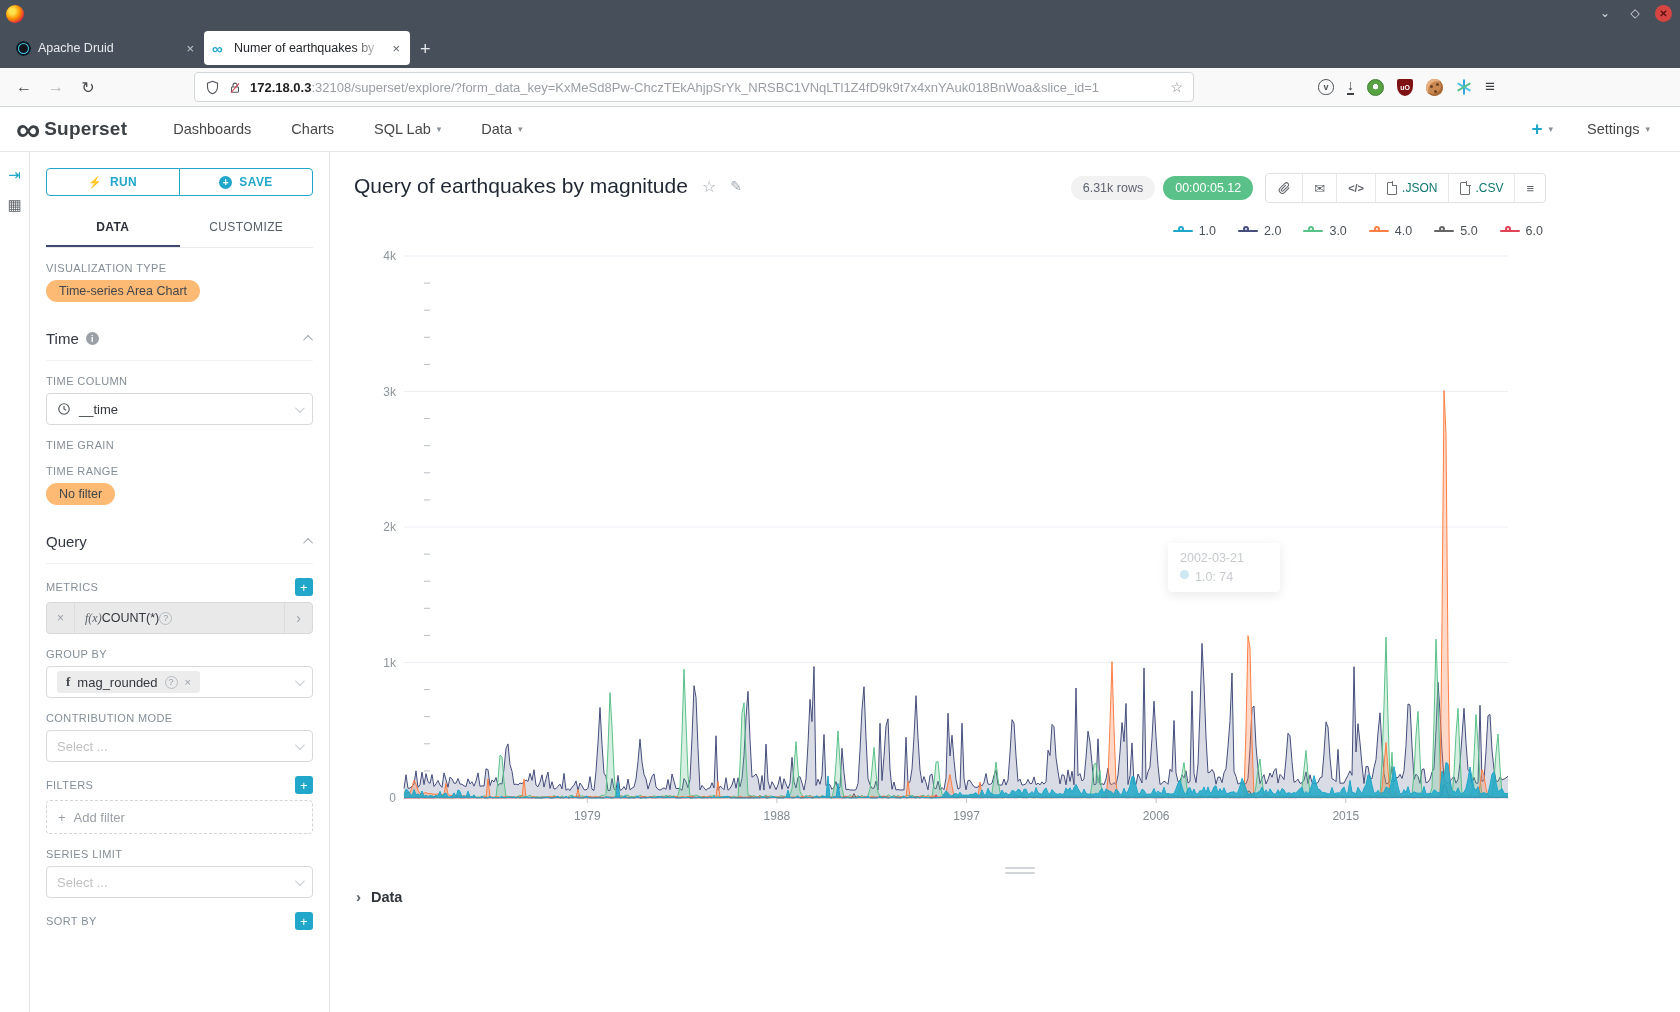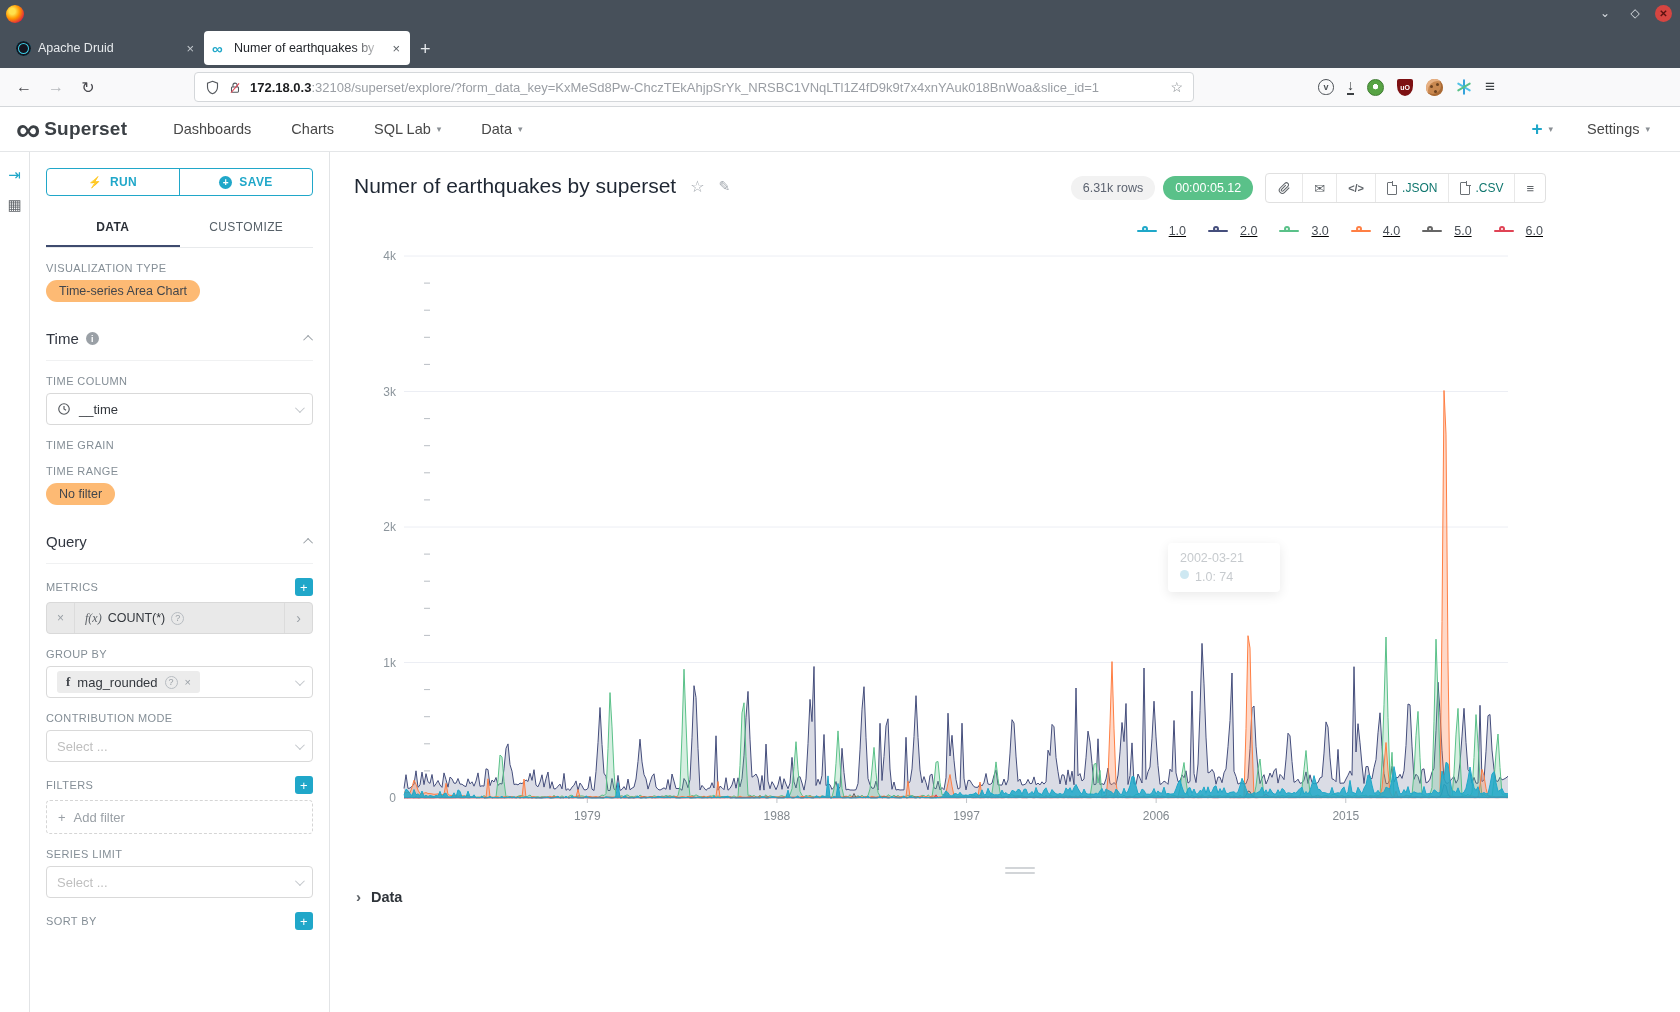--- a/index.html
+++ b/index.html
@@ -75,21 +75,21 @@
   .chev-dn { width:7px; height:7px; border-right:1.6px solid #c3c7cb; border-bottom:1.6px solid #c3c7cb; transform:rotate(45deg) translateY(-2px); margin-left:auto; }
   .info-i { width:13px; height:13px; border-radius:50%; background:#9aa0a6; color:#fff; font-size:9px; font-weight:bold; display:flex; align-items:center; justify-content:center; font-style:normal; }
   .ctl-label { display:flex; align-items:center; font-size:11px; color:#848e96; letter-spacing:.4px; margin:14px 0 6px; }
   .pill { display:inline-block; background:#fdba74; border-radius:13px; padding:4px 13px; font-size:12.5px; color:#42464c; }
   .select { height:32px; border:1px solid #d9d9d9; border-radius:4px; background:#fff; display:flex; align-items:center; padding:0 10px; gap:8px; }
   .select .ph { color:#bfbfbf; font-size:13px; }
   .select .val { color:#33373d; font-size:13px; }
   .teal-btn { margin-left:auto; width:18px; height:18px; background:#20a7c9; border-radius:3px; color:#fff; font-size:13px; display:flex; align-items:center; justify-content:center; }
   .metricbox { height:32px; border:1px solid #d9d9d9; border-radius:4px; background:#e9e9e9; display:flex; align-items:center; overflow:hidden; }
   .metricbox .xcell { width:28px; align-self:stretch; display:flex; align-items:center; justify-content:center; color:#9aa0a6; border-right:1px solid #dcdcdc; font-size:12px; }
-  .metricbox .mid { flex:1; display:flex; align-items:center; gap:6px; padding:0 10px; }
+  .metricbox .mid { flex:1; display:flex; align-items:center; gap:0; padding:0 10px; }
   .fx { font-style:italic; font-family:"Liberation Serif", serif; color:#5b6066; font-size:12px; }
   .mname { font-size:12.5px; color:#33373d; }
   .qmark { width:13px; height:13px; border-radius:50%; border:1px solid #b8bdc2; color:#9aa0a6; font-size:9px; display:flex; align-items:center; justify-content:center; }
   .metricbox .caretcell { width:28px; align-self:stretch; display:flex; align-items:center; justify-content:center; color:#9aa0a6; border-left:1px solid #dcdcdc; font-size:14px; }
   .chip { background:#ececec; border-radius:3px; display:flex; align-items:center; gap:7px; padding:3px 9px; }
   .chip .f { font-family:"Liberation Serif", serif; font-weight:bold; font-size:13px; color:#42464c; }
   .chip .cname { font-size:13px; color:#33373d; }
   .chip .cx { color:#9aa0a6; font-size:11px; }
   .dashedbox { height:34px; border:1px dashed #d5d5d5; border-radius:4px; display:flex; align-items:center; padding:0 11px; gap:8px; color:#9aa0a6; font-size:13px; }
 
@@ -101,21 +101,21 @@
   .hdr-right { position:absolute; top:21px; right:134px; display:flex; align-items:center; gap:8px; }
   .badge-rows { background:#f2f2f2; color:#5c6370; font-size:12.5px; border-radius:13px; padding:5px 12px; }
   .badge-timer { background:#5ac189; color:#fff; font-size:12.5px; border-radius:13px; padding:5px 12px; }
   .btn-group { display:flex; border:1px solid #e0e0e0; border-radius:4px; background:#fff; height:30px; align-items:stretch; margin-left:4px; }
   .btn-cell { display:flex; align-items:center; justify-content:center; padding:0 11px; gap:5px; color:#5f6469; font-size:13px; }
   .btn-cell + .btn-cell { border-left:1px solid #e8e8e8; }
   .doc-ic { width:10px; height:13px; border:1.2px solid #6b7075; border-radius:1px; position:relative; }
   .doc-ic:after { content:""; position:absolute; top:-1.2px; right:-1.2px; width:4px; height:4px; background:#fff; border-left:1.2px solid #6b7075; border-bottom:1.2px solid #6b7075; }
   .exp-label { font-size:12px; color:#0f766e; }
   .legend { position:absolute; top:72px; right:137px; display:flex; gap:22px; align-items:center; }
-  .lg-item { display:flex; align-items:center; gap:12px;text-decoration:underline; }
+  .lg-item { display:flex; align-items:center; gap:6px; }
   .lg-marker { position:relative; width:20px; height:10px; }
   .lg-line { position:absolute; left:0; right:0; top:4px; height:2px; border-radius:1px; }
   .lg-dot { position:absolute; left:5px; top:0; width:6px; height:6px; border-radius:50%; background:#fff; border:2px solid; }
   .lg-label { font-size:12.5px; color:#4b5158; }
   .chart-wrap { position:absolute; top:94px; left:14px; width:1184px; height:584px; }
   .chart-tooltip { position:absolute; left:824px; top:297px; width:112px; background:#fff; border-radius:4px;
                    box-shadow:0 3px 12px rgba(0,0,0,.18); padding:8px 12px; opacity:.5; }
   .tt-date { font-size:12.5px; color:#8f979e; margin-bottom:5px; }
   .tt-line { display:flex; gap:6px; font-size:12.5px; color:#8f979e; }
   .tt-dot { width:9px; height:9px; border-radius:50%; background:#9ed3e6; }
@@ -305,21 +305,21 @@
       <span class="chev-dn"></span>
     </div>
     <div class="ctl-label">
         <span>SORT BY</span>
         <span class="teal-btn">+</span>
       </div>
   </div>
 
   <div class="main">
     <div class="chart-title-row">
-      <span class="chart-title">Numer of earthquakes by superset</span>
+      <span class="chart-title">Query of earthquakes by magnitude</span>
       <span class="t-ic">☆</span>
       <span class="t-ic" style="font-size:14px">✎</span>
     </div>
     <div class="hdr-right">
       <span class="badge-rows">6.31k rows</span>
       <span class="badge-timer">00:00:05.12</span>
       <div class="btn-group">
         <span class="btn-cell">
             <svg width="14" height="14" viewBox="0 0 24 24">
               <path d="M21 11.5 L13 19.5 a5.3 5.3 0 0 1-7.5-7.5 L13.6 4a3.6 3.6 0 0 1 5.1 5.1 L10.6 17a1.9 1.9 0 0 1-2.7-2.7 L15 7.2" fill="none" stroke="#5f6469" stroke-width="1.8"></path>

